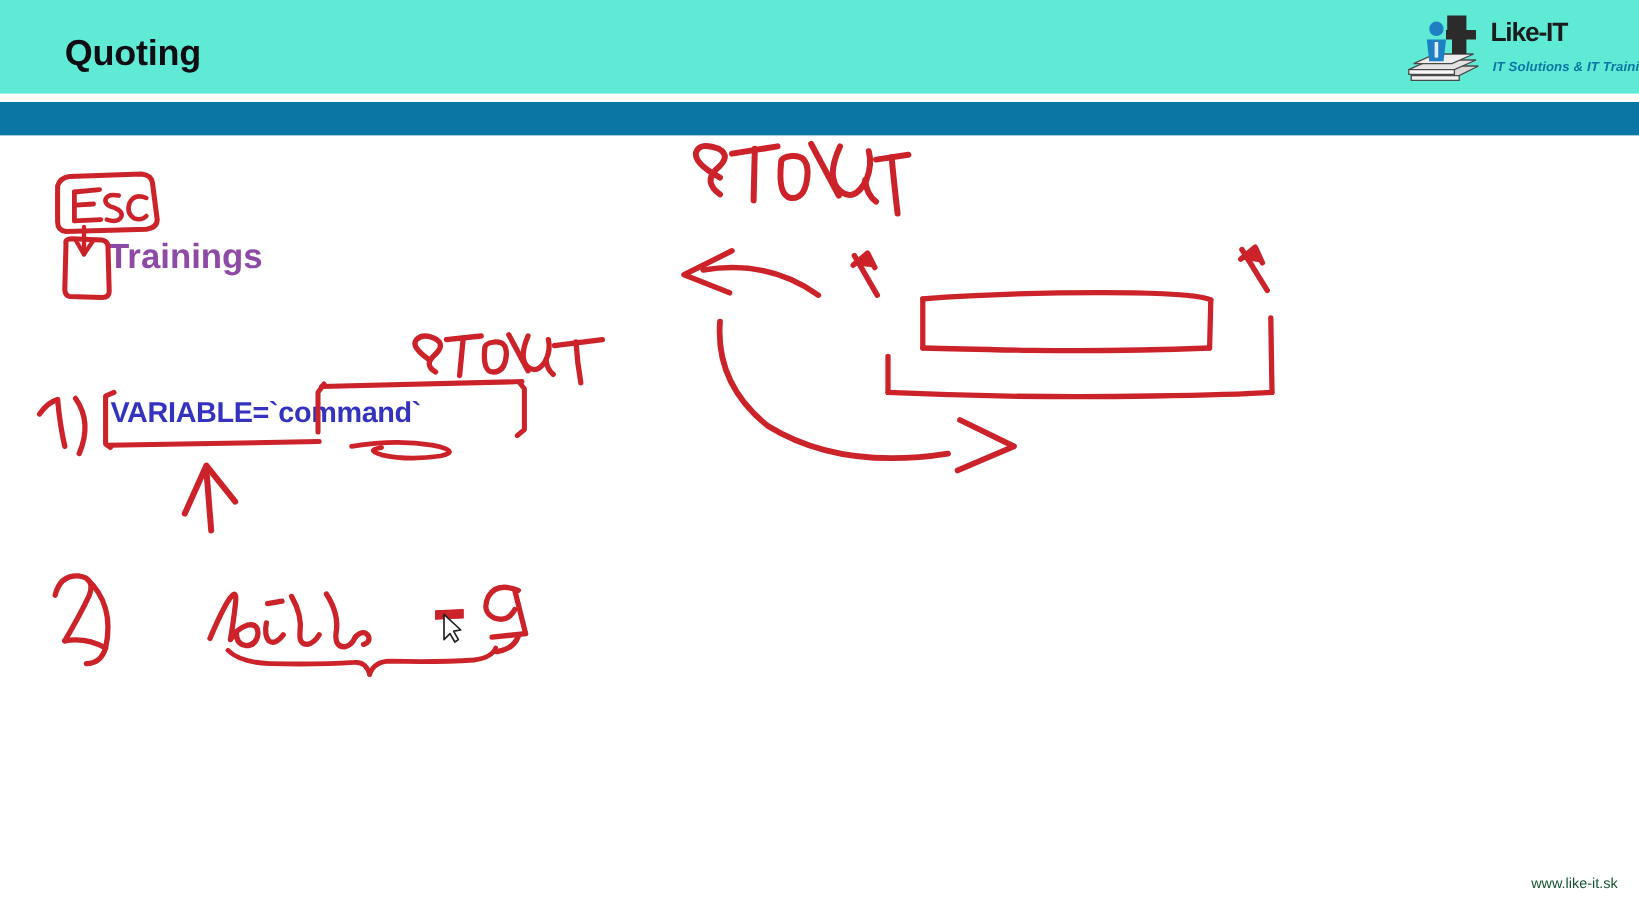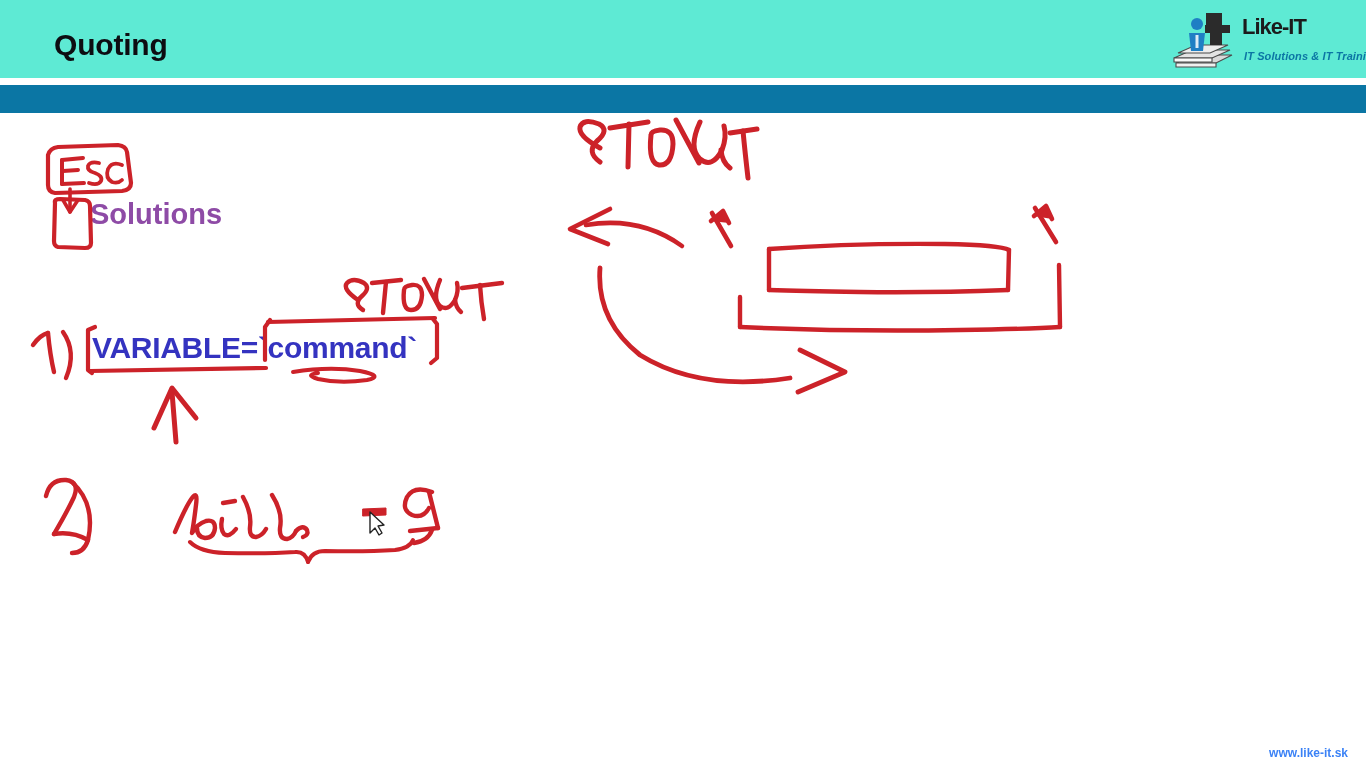--- a/index.html
+++ b/index.html
@@ -103,21 +103,21 @@
   }
   #backquotes-label {
     left: 90px;
     top: 198px;
     font-size: 29px;
     color: #8e4ba6;
   }
   #variable-expr {
     left: 92px;
     top: 331px;
-    font-size: 30px;
+    font-size: 24px;
     color: #3433c0;
     letter-spacing: -0.3px;
   }
 
   
   #slide-footer {
     position: absolute;
     left: 0;
     top: 728px;
     width: 1366px;
@@ -129,25 +129,24 @@
     left: 12px;
     top: 13px;
     font-size: 12px;
     font-weight: bold;
     color: #808080;
     white-space: nowrap;
   }
   #website-text {
     position: absolute;
     right: 18px;
-    top: 18px;
+    top: 1px;
     font-size: 12px;
-    color: #3b82f6;
-    white-space: nowrap;
-    font-weight: bold;
+    color: #14532d;
+    white-space: nowrap;
   }
 </style>
 </head>
 <body>
 
 <div id="slide-header">
   <div id="page-title">Quoting</div>
 
   <div id="brand-logo">
     <svg id="logo-mark" viewBox="0 0 64 62">
@@ -165,21 +164,21 @@
       <rect x="23.5" y="24" width="3" height="13" fill="#ffffff" opacity="0.85"></rect>
     </svg>
     <div id="logo-wordmark">Like-IT</div>
     <div id="logo-tagline">IT Solutions &amp; IT Trainings</div>
   </div>
 </div>
 <div id="header-rule"></div>
 
 <div id="slide-body"></div>
 
-<div class="typed-text" id="backquotes-label">Solutions</div>
+<div class="typed-text" id="backquotes-label">Trainings</div>
 <div class="typed-text" id="variable-expr">VARIABLE=`command`</div>
 
 <svg id="ink-layer" viewBox="0 0 1366 766">
   <g fill="none" stroke="#cc2229" stroke-width="4.2" stroke-linecap="round" stroke-linejoin="round">
 
     <g>
       <path d="M48,155 Q50,148 58,147 L118,145 Q126,146 127,152 L131,183 Q131,190 122,191 L55,193 Q48,192 48,185 Z"></path>
 
       <path d="M62,160 L62,184" stroke-width="4"></path>
       <path d="M62,160 L83,158" stroke-width="4"></path>

